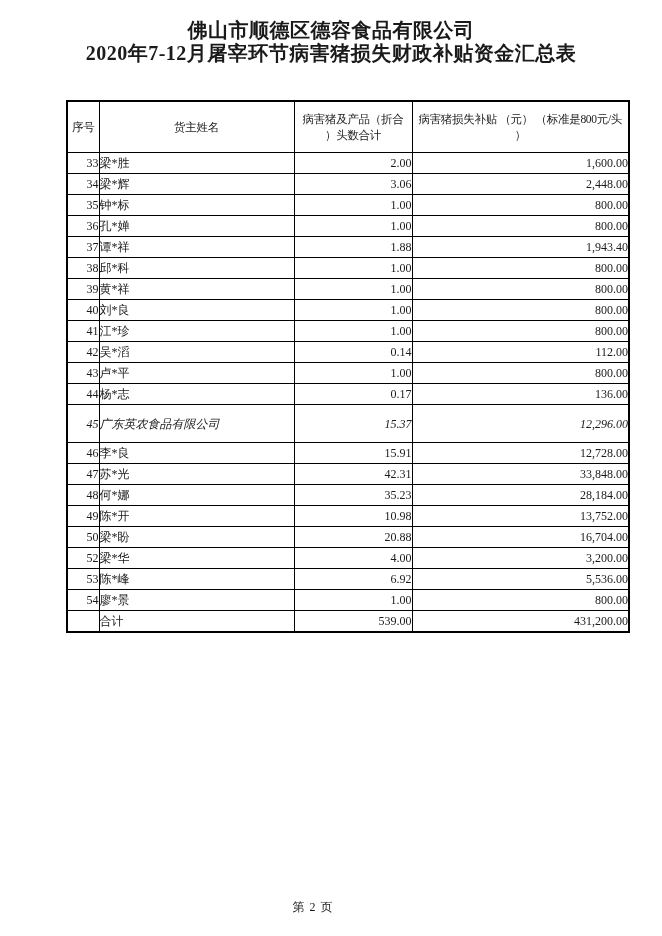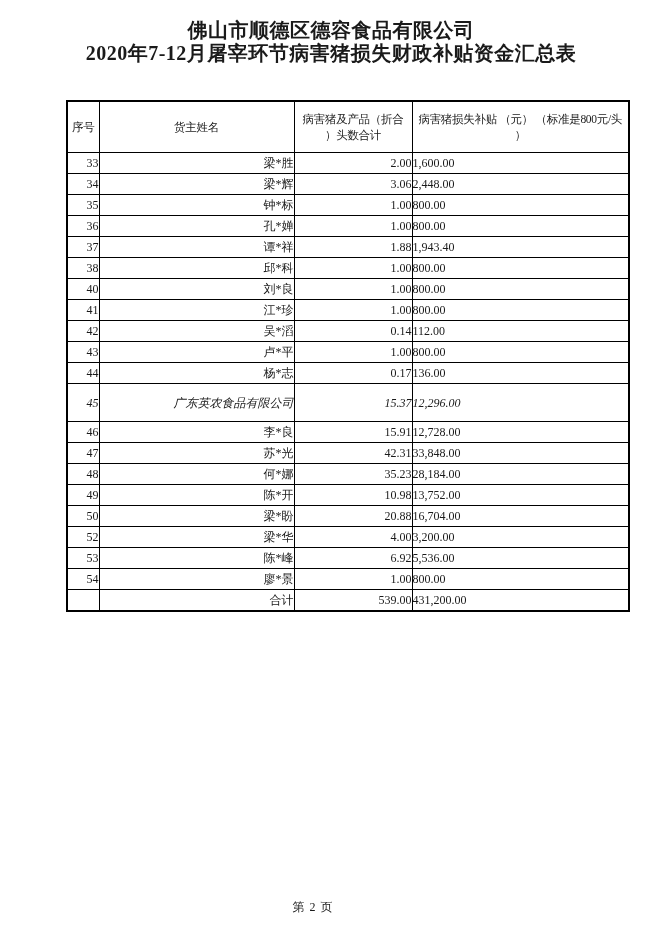--- a/index.html
+++ b/index.html
@@ -64,23 +64,23 @@
   }
   table.doc-table td {
     height: 20px;
     line-height: 20px;
   }
   tr.tall td {
     height: 37px;
     font-style: italic;
   }
   td.cell-no   { text-align: right; }
-  td.cell-name { text-align: right; }
+  td.cell-name { text-align: left; }
   td.cell-count   { text-align: right; padding-right: 8px; }
-  td.cell-subsidy { padding-right: 10px; }
+  td.cell-subsidy { text-align: right; padding-right: 10px; }
   .footer {
     position: absolute;
     top: 899px;
     left: 0;
     width: 626px;
     text-align: center;
     font-size: 12px;
     letter-spacing: 1px;
   }
 </style>
@@ -142,20 +142,26 @@
     <td class="cell-count">1.88</td>
     <td class="cell-subsidy">1,943.40</td>
   </tr>
         <tr>
     <td class="cell-no">38</td>
     <td class="cell-name">邱*科</td>
     <td class="cell-count">1.00</td>
     <td class="cell-subsidy">800.00</td>
   </tr>
         <tr>
+    <td class="cell-no">39</td>
+    <td class="cell-name">黄*祥</td>
+    <td class="cell-count">1.00</td>
+    <td class="cell-subsidy">800.00</td>
+  </tr>
+        <tr>
     <td class="cell-no">40</td>
     <td class="cell-name">刘*良</td>
     <td class="cell-count">1.00</td>
     <td class="cell-subsidy">800.00</td>
   </tr>
         <tr>
     <td class="cell-no">41</td>
     <td class="cell-name">江*珍</td>
     <td class="cell-count">1.00</td>
     <td class="cell-subsidy">800.00</td>

